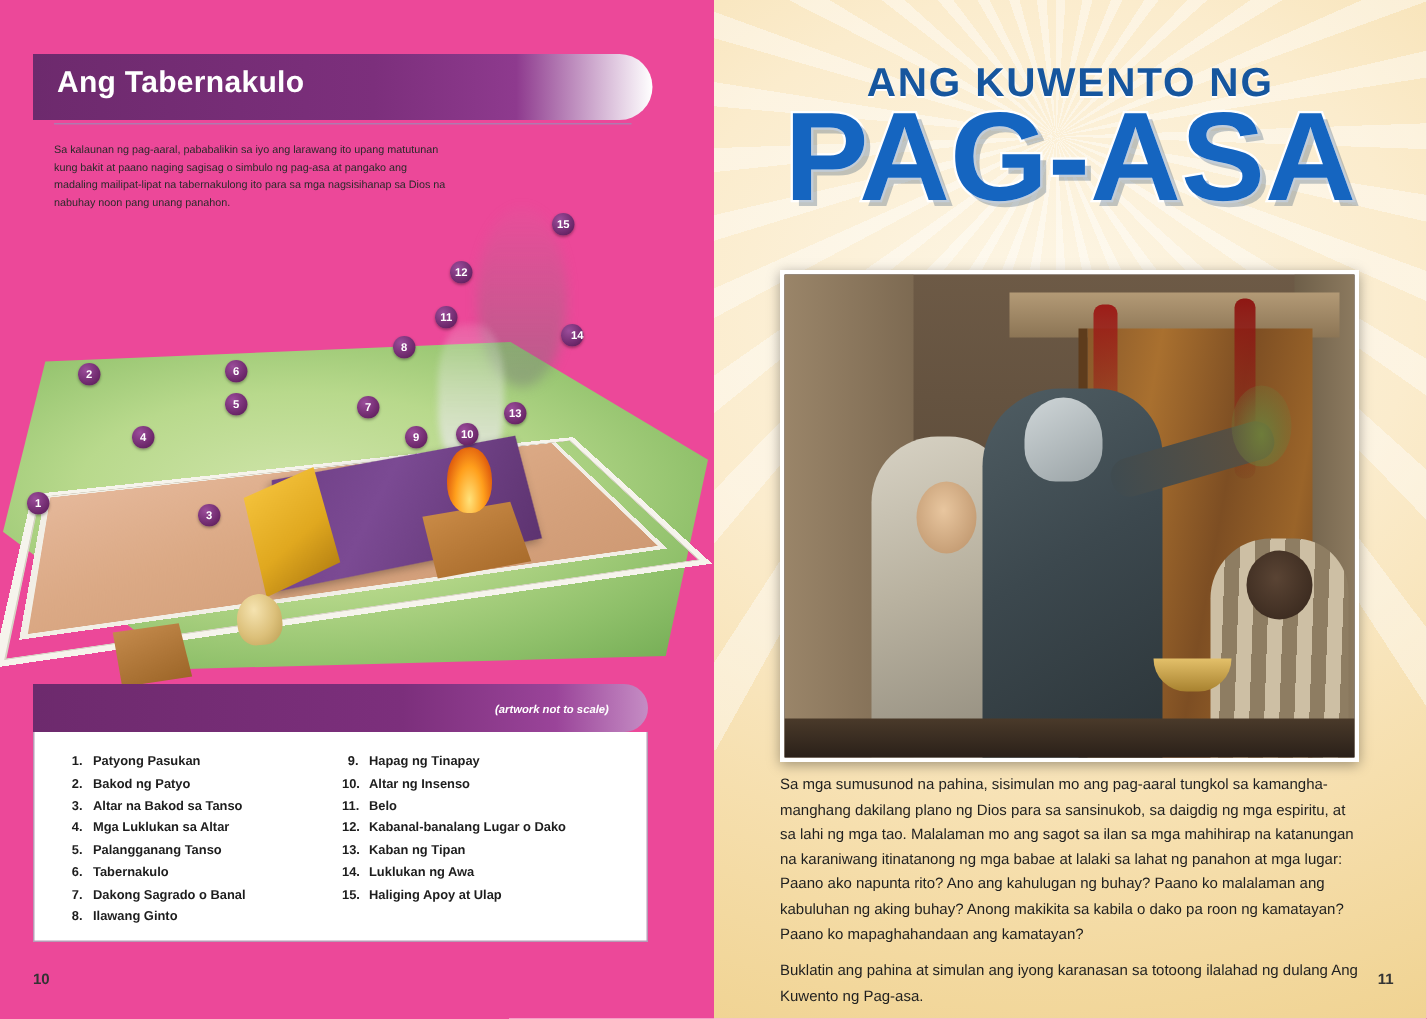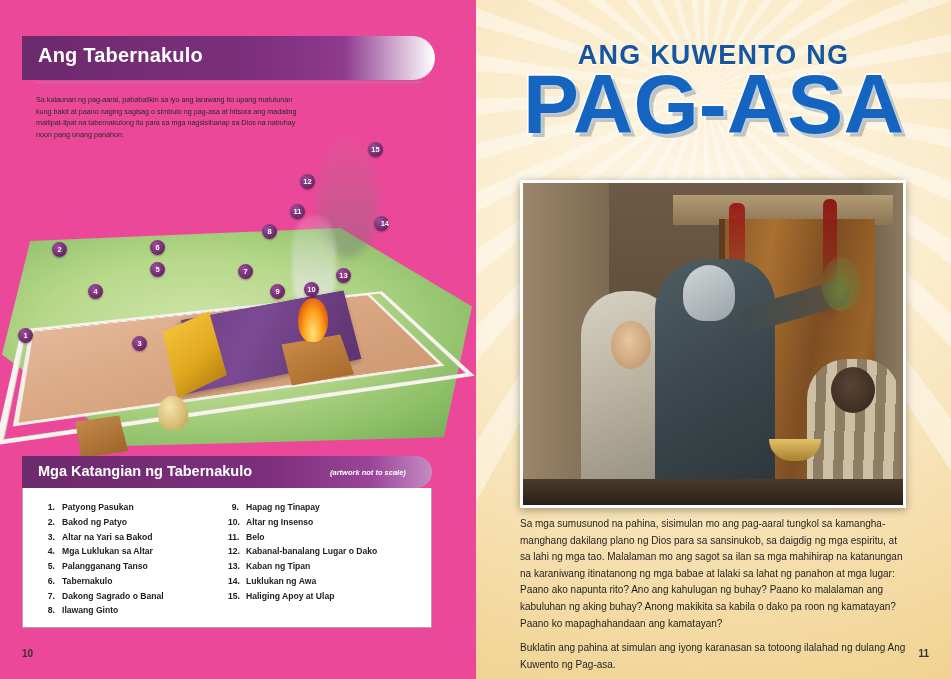--- a/index.html
+++ b/index.html
@@ -388,21 +388,21 @@
 
 <div class="spread">
 
   <div class="page-left">
 
     <div class="banner"></div>
     <div class="banner-title">Ang Tabernakulo</div>
     <div class="banner-rule"></div>
 
     <div class="intro">
-      <p>Sa kalaunan ng pag-aaral, pababalikin sa iyo ang larawang ito upang matutunan kung bakit at paano naging sagisag o simbulo ng pag-asa at hitsura ang madaling mailipat-lipat na tabernakulong ito para sa mga nagsisihanap sa Dios na nabuhay noon pang unang panahon.</p>
+      <p>Sa kalaunan ng pag-aaral, pababalikin sa iyo ang larawang ito upang matutunan kung bakit at paano naging sagisag o simbulo ng pag-asa at pangako ang madaling mailipat-lipat na tabernakulong ito para sa mga nagsisihanap sa Dios na nabuhay noon pang unang panahon.</p>
     </div>
 
     <div class="illus">
       <div class="ground"></div>
       <div class="courtyard"></div>
       <div class="fence"></div>
       <div class="pillar-cloud"></div>
       <div class="smoke"></div>
       <div class="tent"></div>
       <div class="tent-gold"></div>
@@ -422,36 +422,35 @@
       <div class="num" style="left:270px; top:164px;">9</div>
       <div class="num" style="left:304px; top:162px;">10</div>
       <div class="num" style="left:290px; top:84px;">11</div>
       <div class="num" style="left:300px; top:54px;">12</div>
       <div class="num" style="left:336px; top:148px;">13</div>
       <div class="num" style="left:374px; top:96px;text-align:right;">14</div>
       <div class="num" style="left:368px; top:22px;">15</div>
     </div>
 
     <div class="features-banner"></div>
-    <div class="features-title">Mga Katangian ng Tabernakulo</div>
     <div class="features-note">(artwork not to scale)</div>
     <div class="features-box"></div>
 
     <div class="feat-col c1">
       <div class="feat-row">
         <span class="feat-idx">1.</span>
         <span>Patyong Pasukan</span>
       </div>
       <div class="feat-row">
         <span class="feat-idx">2.</span>
         <span>Bakod ng Patyo</span>
       </div>
       <div class="feat-row">
         <span class="feat-idx">3.</span>
-        <span>Altar na Yari sa Bakod</span>
+        <span>Altar na Bakod sa Tanso</span>
       </div>
       <div class="feat-row">
         <span class="feat-idx">4.</span>
         <span>Mga Luklukan sa Altar</span>
       </div>
       <div class="feat-row">
         <span class="feat-idx">5.</span>
         <span>Palangganang Tanso</span>
       </div>
       <div class="feat-row">

